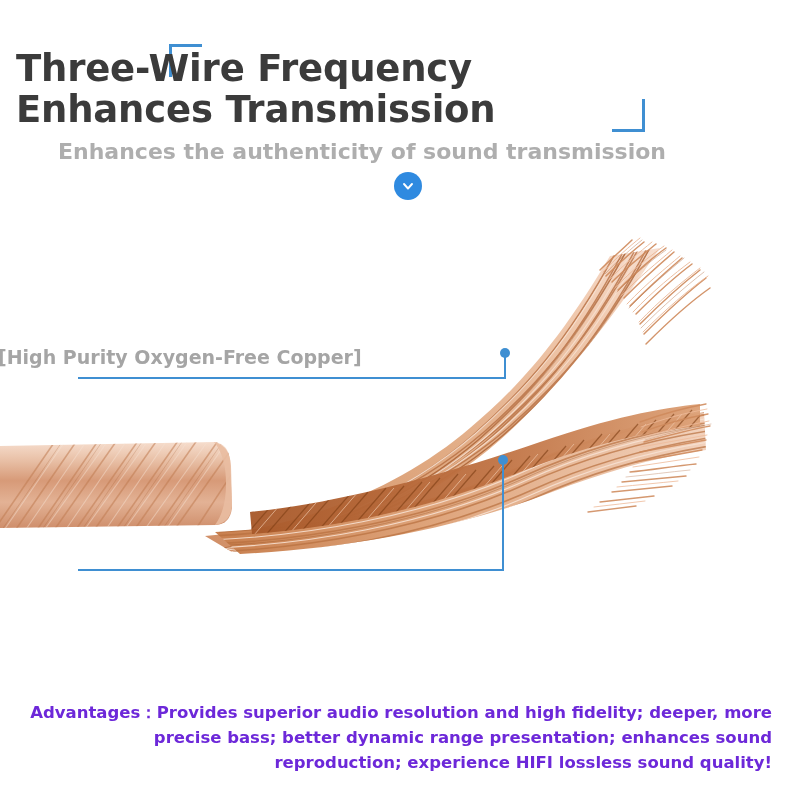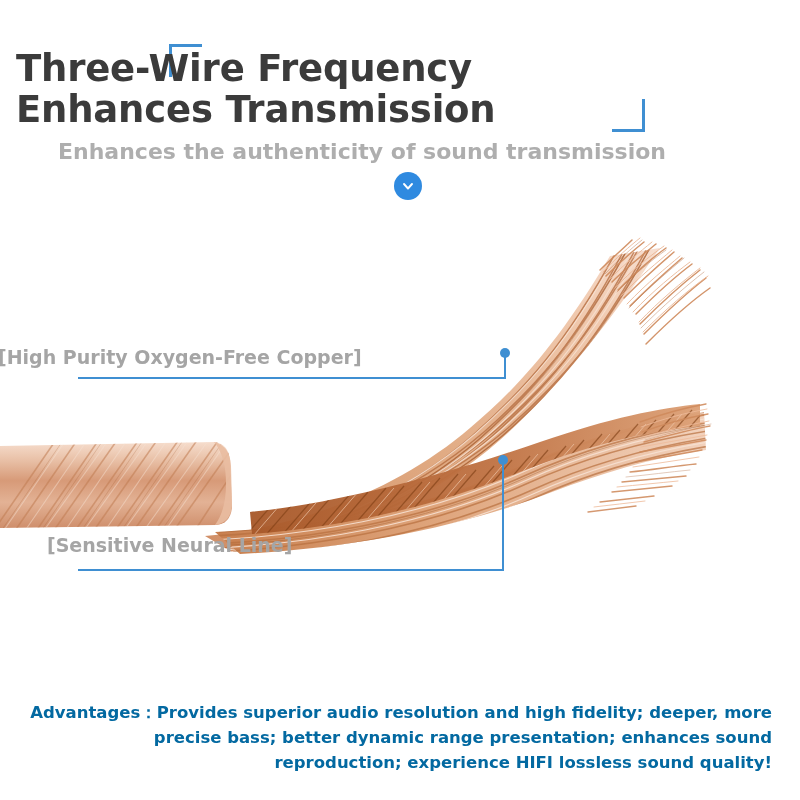--- a/index.html
+++ b/index.html
@@ -68,21 +68,21 @@
   .leader svg{display:block;overflow:visible;}
 
   #leader-1{left:78px;top:348px;}
   #leader-2{left:78px;top:454px;}
 
   
   #advantages{
     position:absolute;left:28px;top:700px;width:744px;
     font-size:16.5px;line-height:25px;
     font-weight:bold;
-    color:#0369a1;
+    color:#6d28d9;
     text-align:right;
   }
 </style>
 </head>
 <body>
 
 <div id="page">
 
   <div id="bracket-tl" class="bracket"></div>
   <div id="bracket-br" class="bracket"></div>
@@ -350,21 +350,20 @@
   </div>
 
   <div id="callout-1-label" class="callout-label">[High Purity Oxygen-Free Copper]</div>
   <div id="leader-1" class="leader">
     <svg width="440" height="46" viewBox="0 0 440 46">
       <path d="M0,30 L427,30 L427,7" fill="none" stroke="#3f8fd2" stroke-width="2"></path>
       <circle cx="427" cy="5" r="5" fill="#3f8fd2"></circle>
     </svg>
   </div>
 
-  <div id="callout-2-label" class="callout-label">[Sensitive Neural Line]</div>
   <div id="leader-2" class="leader">
     <svg width="440" height="128" viewBox="0 0 440 128">
       <path d="M0,116 L425,116 L425,9" fill="none" stroke="#3f8fd2" stroke-width="2"></path>
       <circle cx="425" cy="6" r="5" fill="#3f8fd2"></circle>
     </svg>
   </div>
 
   <div id="advantages">Advantages：Provides superior audio resolution and high fidelity; deeper, more precise bass; better dynamic range presentation; enhances sound reproduction; experience HIFI lossless sound quality!</div>
 
 </div>

